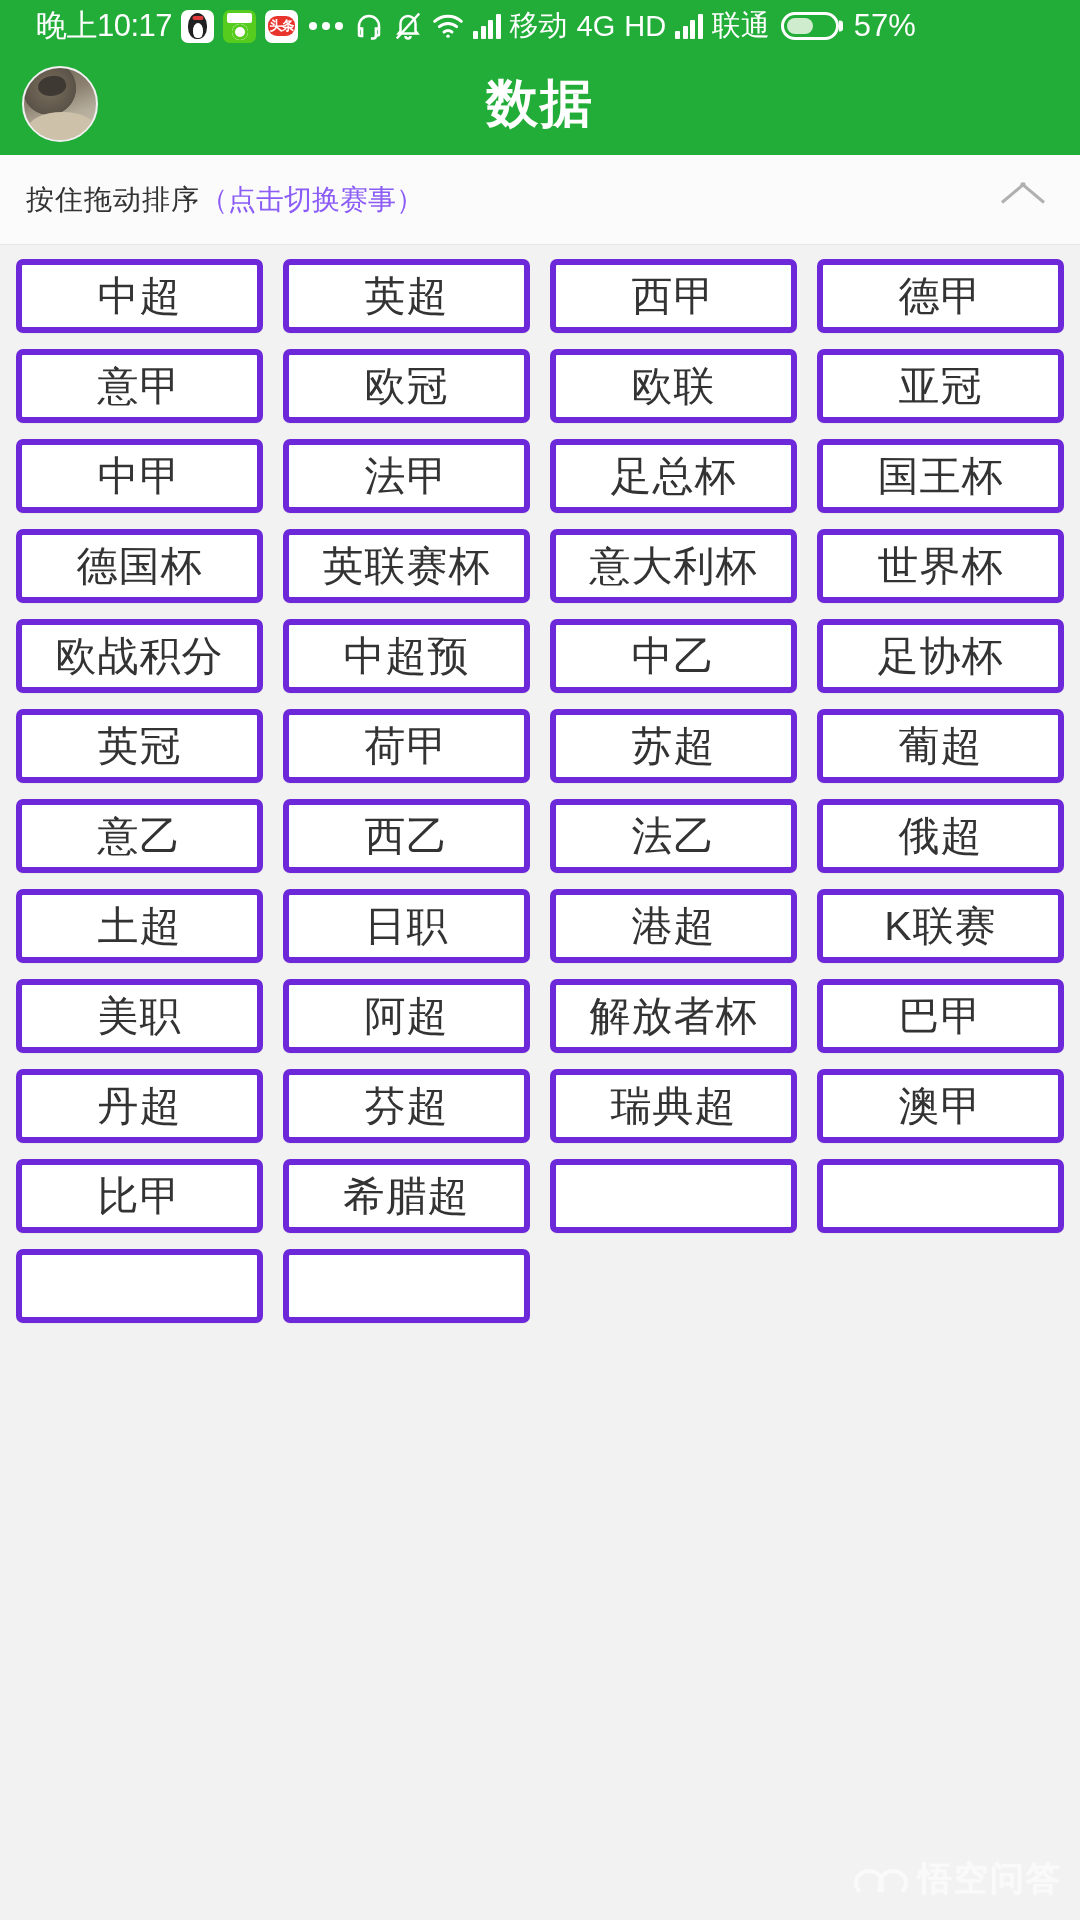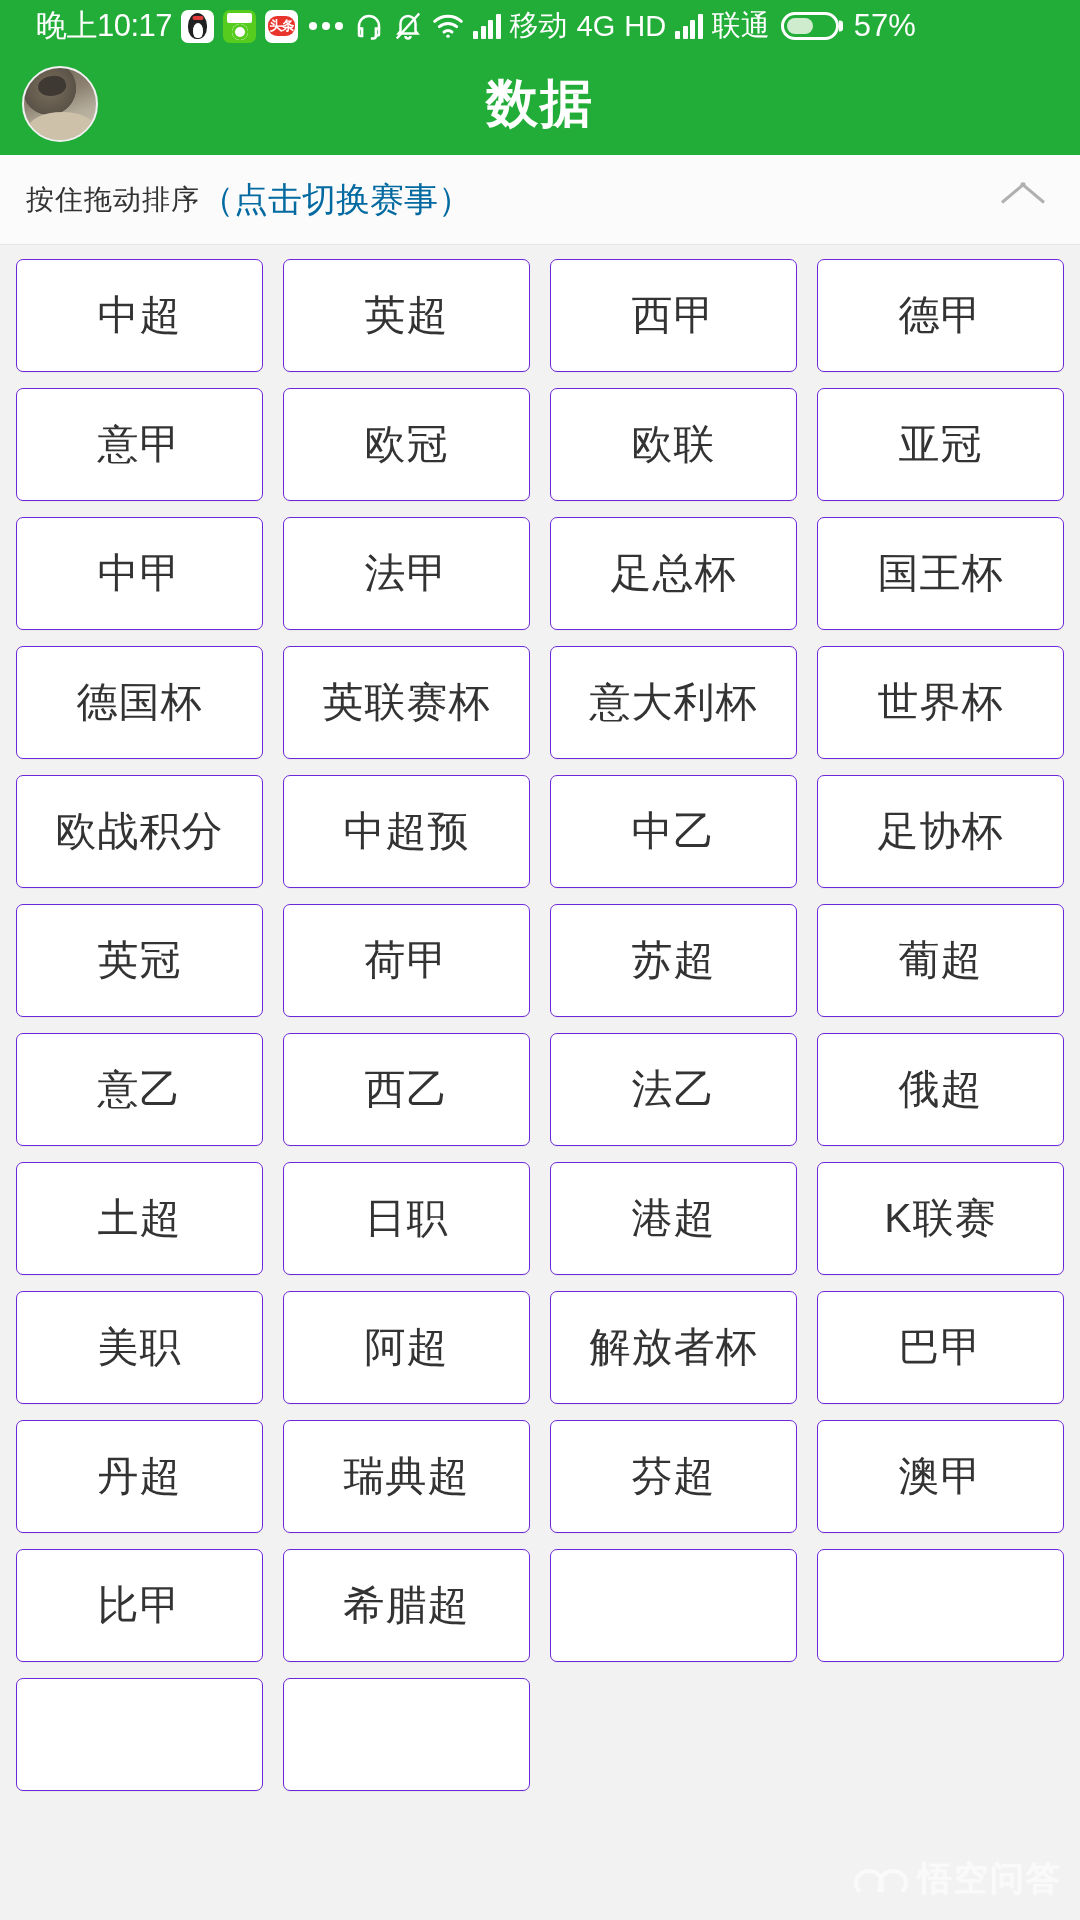--- a/index.html
+++ b/index.html
@@ -195,22 +195,22 @@
     align-items: center;
     padding: 0 36px 0 26px;
     border-bottom: 1px solid #e6e6e6;
   }
   .instr-main {
     font-size: 28px;
     color: #333333;
     letter-spacing: 1px;
   }
   .instr-sub {
-    font-size: 34px;
-    color: #0369a1;
+    font-size: 28px;
+    color: #8b5cf6;
     letter-spacing: 0px;
   }
   .instr-spacer { flex: 1; }
   .chevron-up {
     width: 42px; height: 42px;
     position: relative;
   }
   .chevron-up::before, .chevron-up::after {
     content: "";
     position: absolute;
@@ -228,23 +228,23 @@
     position: relative;
     height: 1675px;
     overflow: hidden;
   }
   .grid {
     display: grid;
     grid-template-columns: repeat(4, 1fr);
     gap: 16px 20px;
   }
   .league-cell {
-    height: 113px;
+    height: 74px;
     background: #ffffff;
-    border: 1px solid #6d28d9;
+    border: 6px solid #6d28d9;
     border-radius: 7px;
     display: flex;
     align-items: center;
     justify-content: center;
     box-shadow: 0 1px 0 rgba(0,0,0,0.04);
   }
   .league-label {
     font-size: 41px;
     color: #333333;
     letter-spacing: 1px;
@@ -484,24 +484,24 @@
       <div class="league-cell">
         <span class="league-label">解放者杯</span>
       </div>
       <div class="league-cell">
         <span class="league-label">巴甲</span>
       </div>
       <div class="league-cell">
         <span class="league-label">丹超</span>
       </div>
       <div class="league-cell">
+        <span class="league-label">芬超</span>
+      </div>
+      <div class="league-cell">
         <span class="league-label">瑞典超</span>
-      </div>
-      <div class="league-cell">
-        <span class="league-label">芬超</span>
       </div>
       <div class="league-cell">
         <span class="league-label">澳甲</span>
       </div>
       <div class="league-cell">
         <span class="league-label">比甲</span>
       </div>
       <div class="league-cell">
         <span class="league-label">希腊超</span>
       </div>

